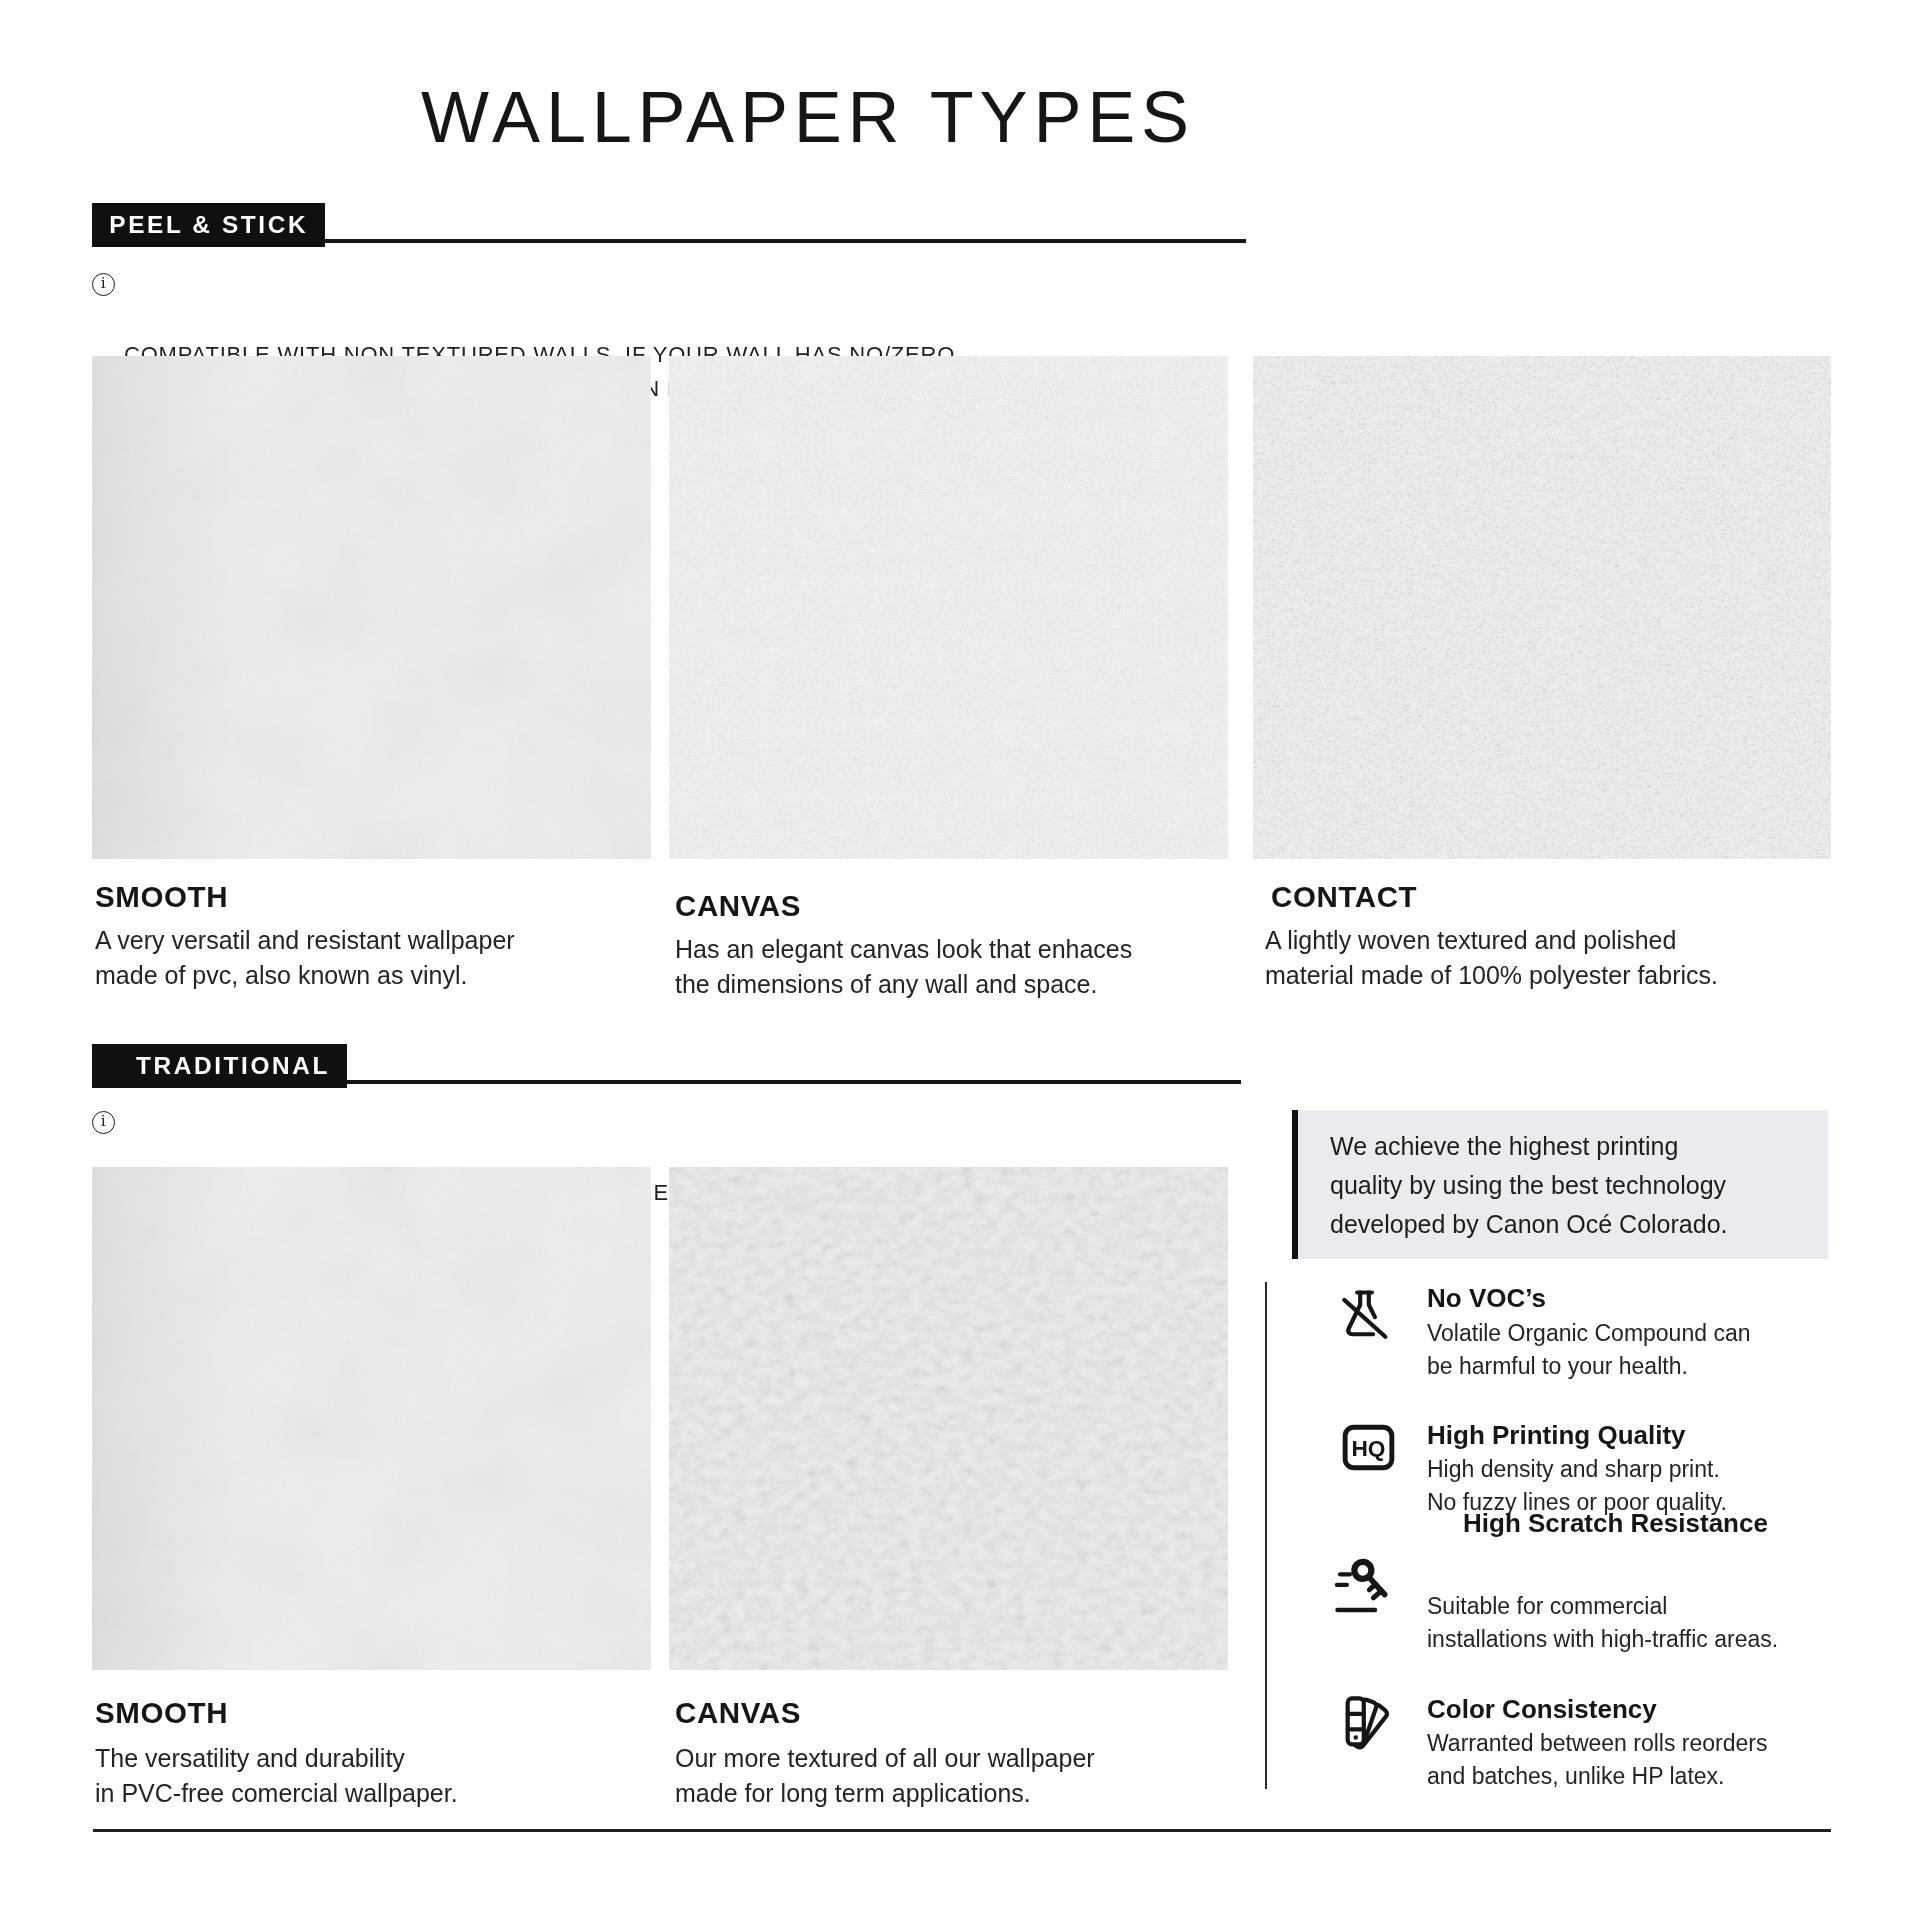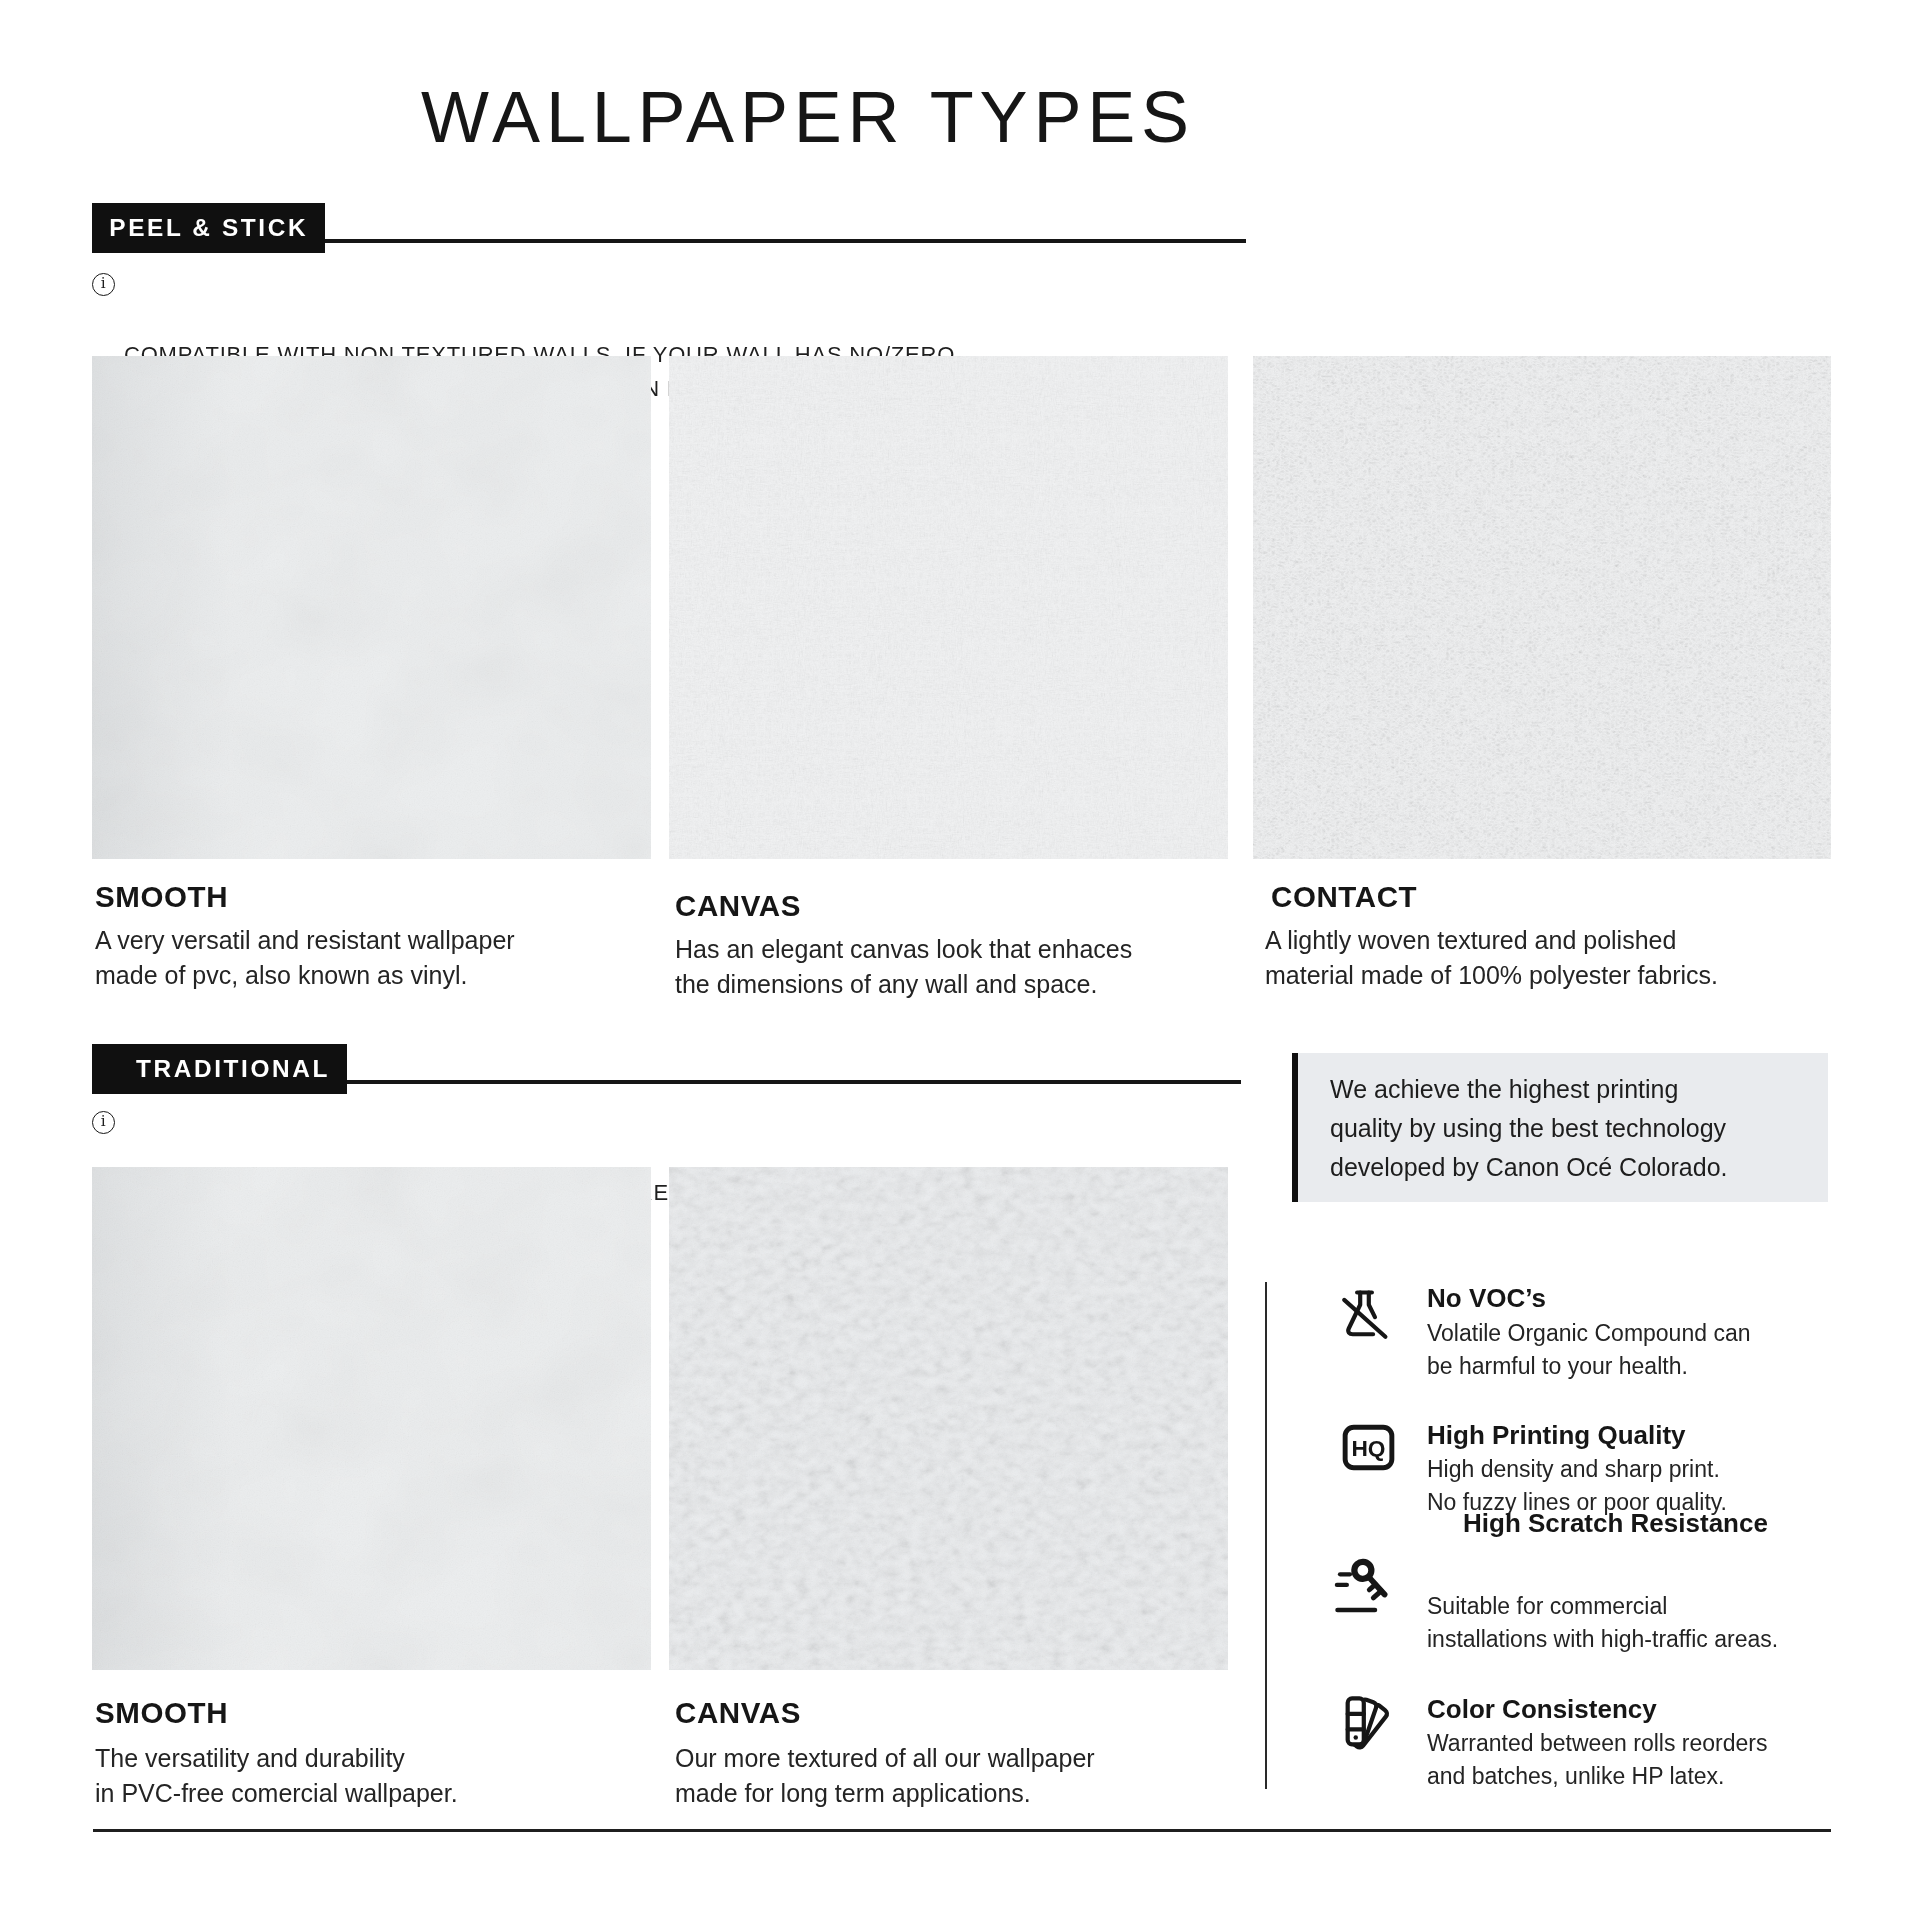--- a/index.html
+++ b/index.html
@@ -7,40 +7,40 @@
     width:1926px;height:1926px;background:#ffffff;position:relative;overflow:hidden;
     font-family:"Liberation Sans", sans-serif;color:#1b1b1b;
     -webkit-font-smoothing:antialiased;
   }
   .page-title{
     position:absolute;left:421px;top:78px;width:770px;
     font-size:72px;font-weight:400;letter-spacing:5.8px;line-height:1.1;color:#161616;
     white-space:nowrap;
   }
   .badge{
-    position:absolute;left:92px;height:50px;background:#101010;color:#ffffff;
+    position:absolute;left:92px;height:44px;background:#101010;color:#ffffff;
     display:inline-flex;align-items:center;padding:0 17.3px;
     font-size:24.4px;font-weight:700;letter-spacing:2.6px;white-space:nowrap;z-index:2;
   }
   .hrule{position:absolute;left:92px;height:3.9px;background:#161616;z-index:1;}
   .note{
     position:absolute;font-size:22px;letter-spacing:0.8px;line-height:1.55;color:#1f1f1f;
     white-space:pre-line;padding-left:32px;
   }
   .info-i{
     position:absolute;left:0;top:2.6px;width:23px;height:23px;border:1.9px solid #161616;border-radius:50%;
     box-sizing:border-box;display:flex;align-items:center;justify-content:center;
     font-size:15.4px;font-weight:400;font-family:"DejaVu Serif", serif;line-height:1;
   }
   .swatch{position:absolute;overflow:hidden;}
   .swatch svg{display:block;width:100%;height:100%;}
   .sw-label{position:absolute;font-size:29.5px;font-weight:700;letter-spacing:0.6px;color:#161616;}
   .sw-desc{position:absolute;font-size:25px;line-height:1.38;color:#242424;white-space:pre-line;}
   .quality-box{
-    position:absolute;left:1292px;top:1053px;width:536px;height:149px;box-sizing:border-box;
+    position:absolute;left:1292px;top:1110px;width:536px;height:149px;box-sizing:border-box;
     background:#e9ebee;border-left:6.4px solid #101010;
     padding:16.7px 19px 0 32px;font-size:25px;line-height:1.56;color:#1d1d1d;white-space:pre-line;
   }
   .vline{position:absolute;left:1265px;top:1282px;width:1.9px;height:507px;background:#2a2a2a;}
   .feat-icon{position:absolute;}
   .feat-title{position:absolute;left:1427px;font-size:26px;font-weight:700;color:#161616;white-space:nowrap;}
   .feat-desc{position:absolute;left:1427px;font-size:23px;line-height:1.45;color:#242424;white-space:pre-line;}
   .bottom-rule{position:absolute;left:93px;top:1829px;width:1738px;height:3.2px;background:#1f1f1f;}
   svg .stroke{stroke:#161616;fill:none;stroke-linecap:round;stroke-linejoin:round;}
 </style>

